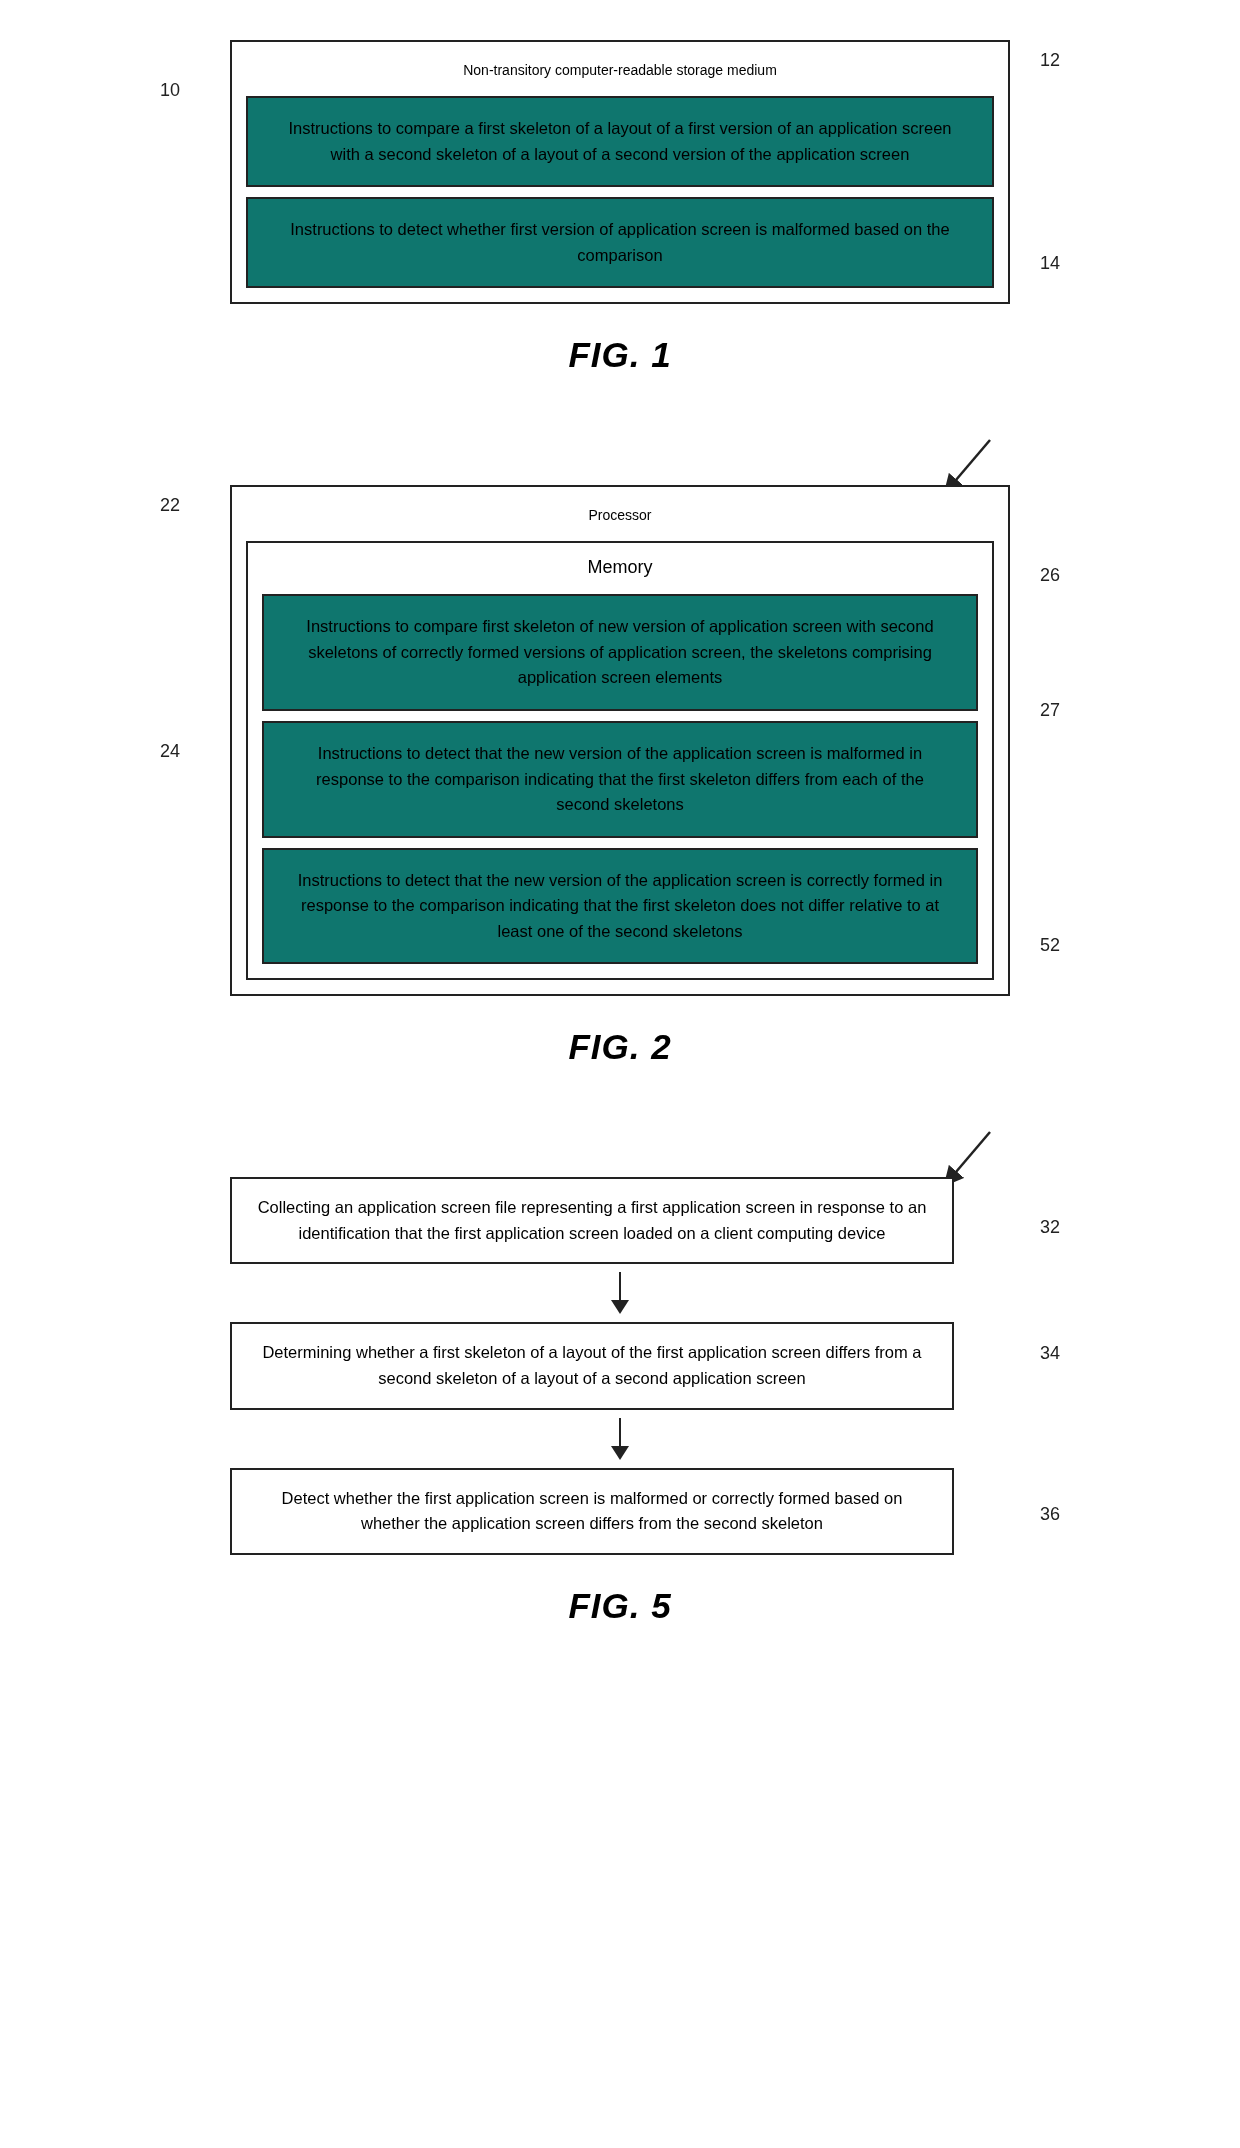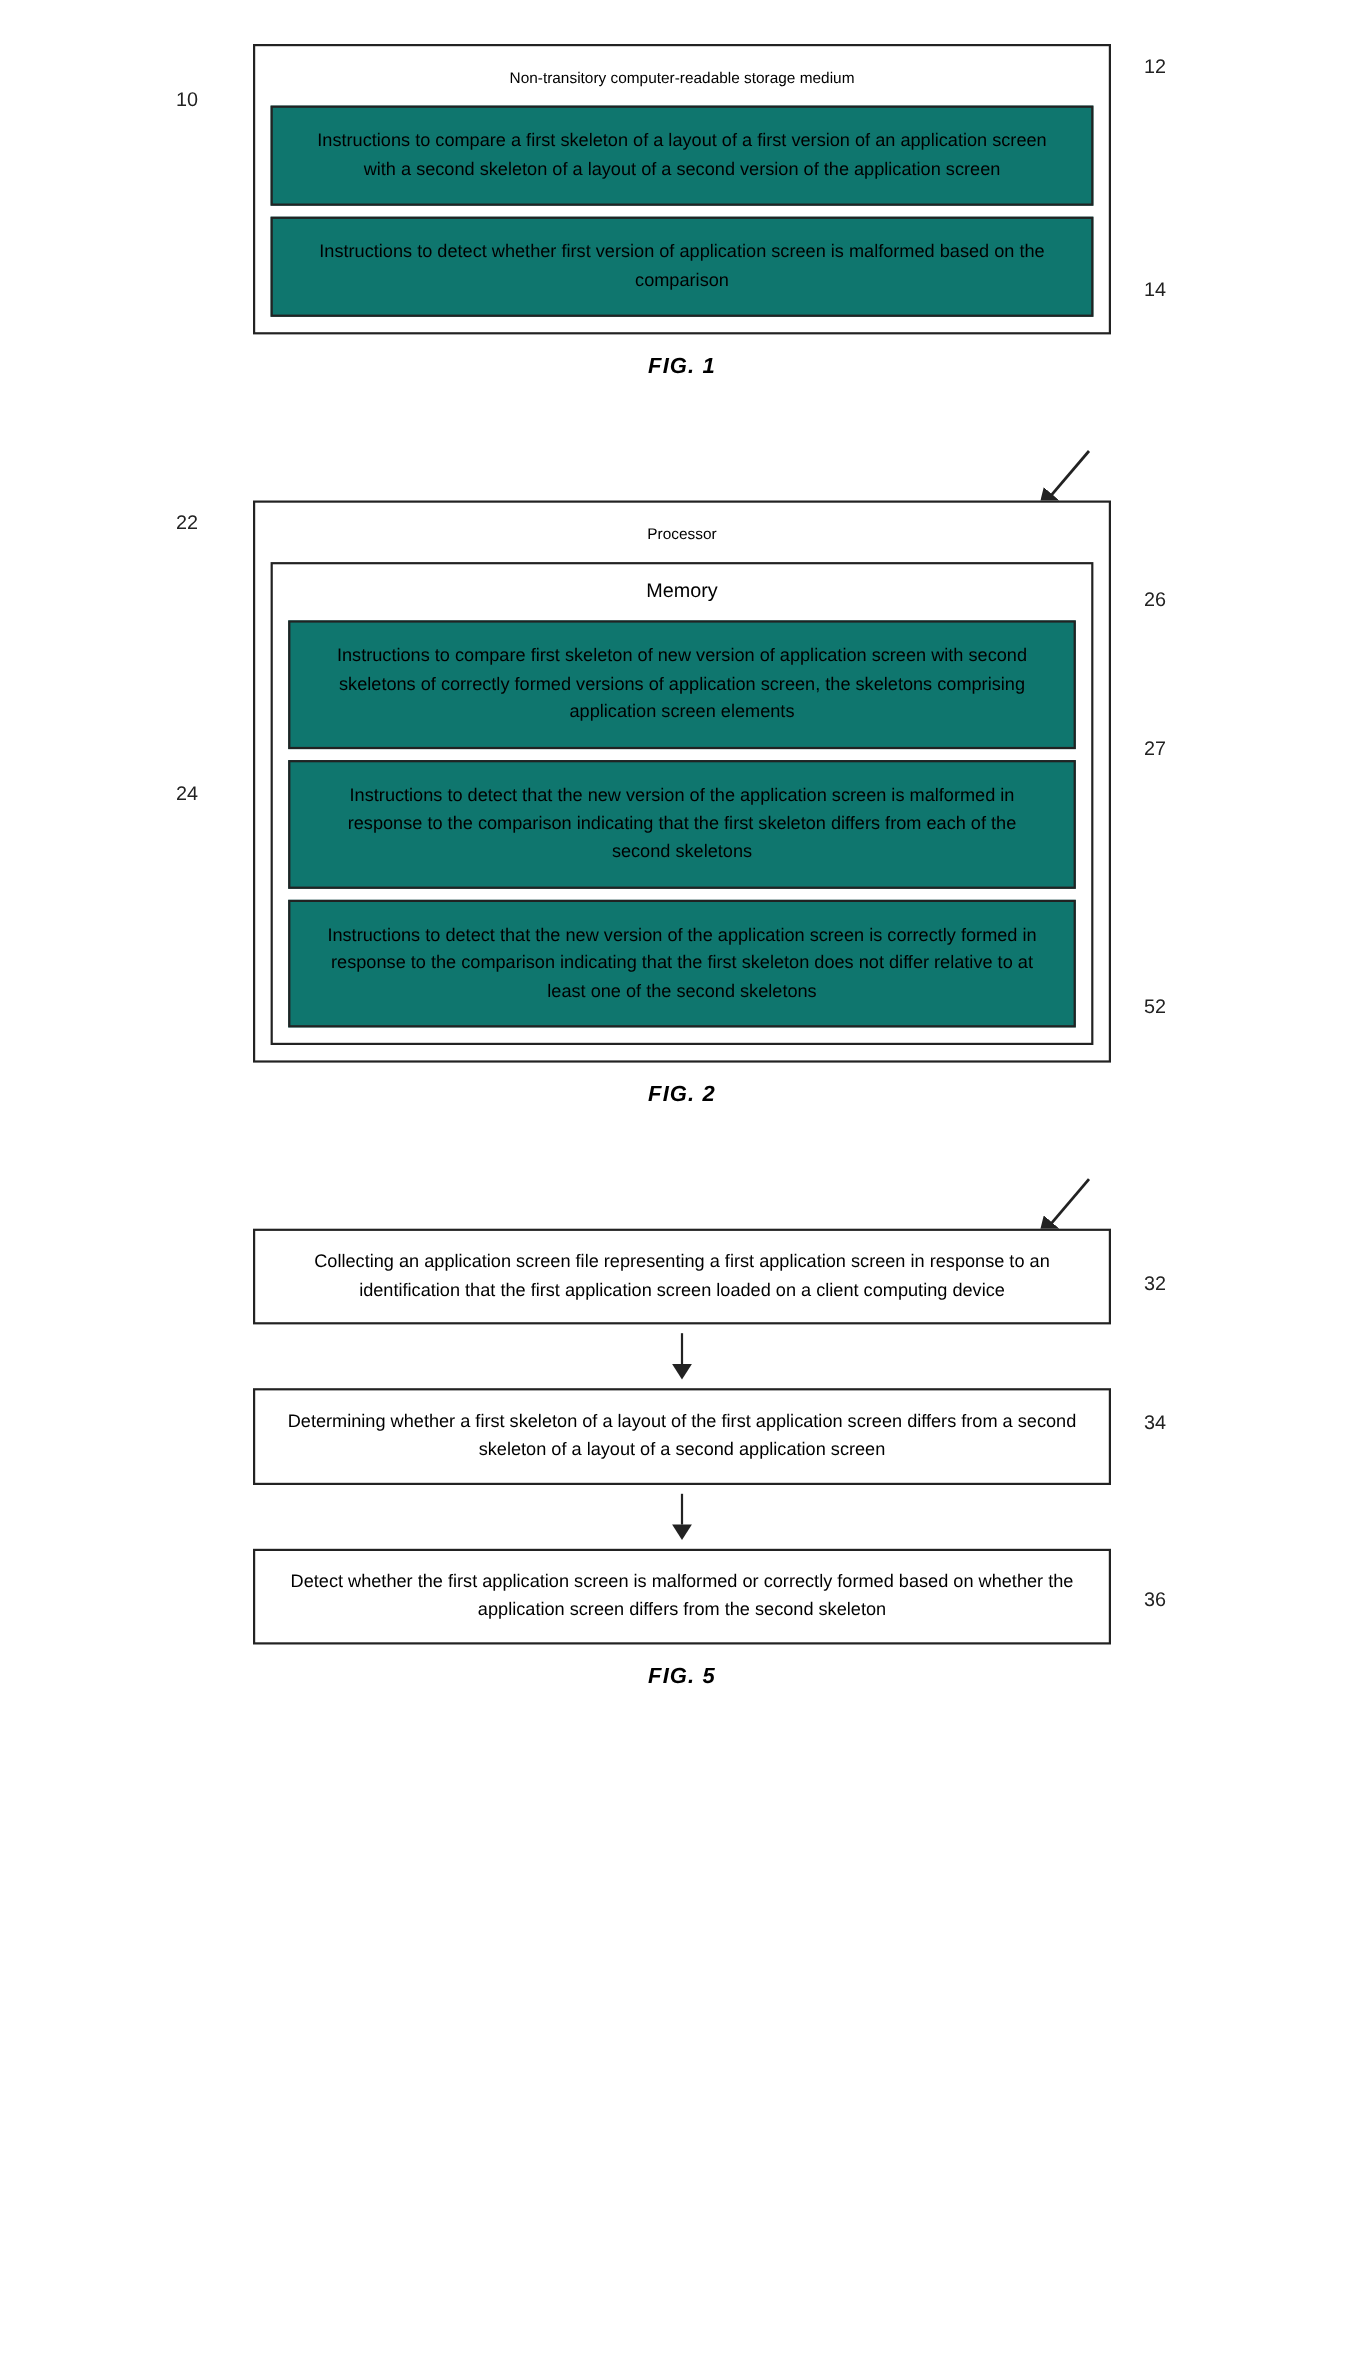--- a/index.html
+++ b/index.html
@@ -17,23 +17,23 @@
     .figure-section {
       width: 100%;
       display: flex;
       flex-direction: column;
       align-items: center;
       margin-bottom: 60px;
       position: relative;
     }
 
     .fig-label {
-      font-size: 20px;
+      font-size: 35px;
       font-weight: bold;
-      margin-top: 18px;
+      margin-top: 31px;
       font-style: italic;
       letter-spacing: 1px;
     }
 
     
     .outer-box {
       border: 2.5px solid #222;
       padding: 14px;
       background: #fff;
       position: relative;
@@ -164,21 +164,21 @@
       bottom: 30px;
     }
 
     .standalone-box {
       border: 2.5px solid #222;
       padding: 16px 24px;
       text-align: center;
       font-size: 16.5px;
       line-height: 1.55;
       background: #fff;
-      width: 780px;
+      width: 724px;
     }
 
     .arrow-between {
       margin: 8px 0;
     }
 
     
     .memory-label {
       text-align: center;
       font-size: 18px;

